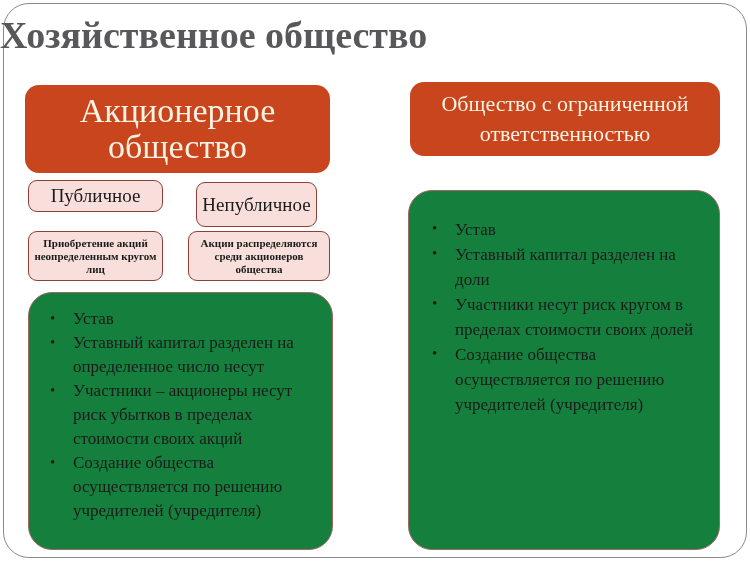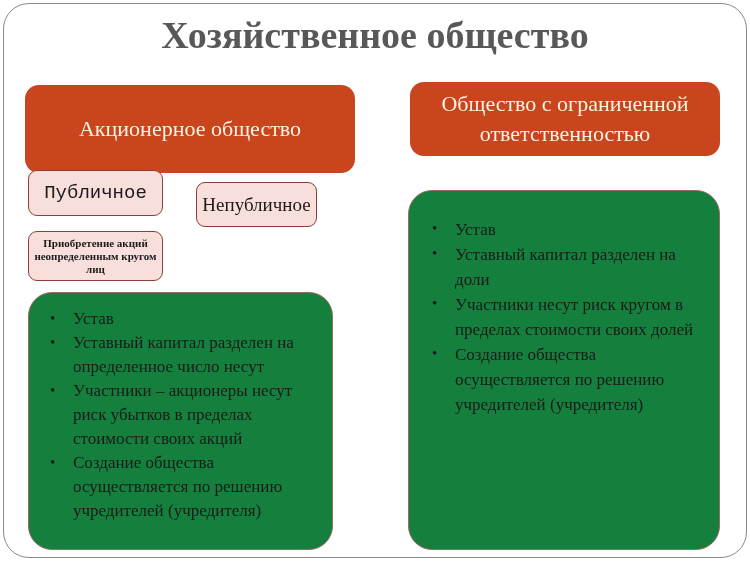--- a/index.html
+++ b/index.html
@@ -30,21 +30,21 @@
     border-radius: 26px;
     box-sizing: border-box;
     pointer-events: none;
   }
 
   .title {
     position: absolute;
     left: 0;
     top: 10px;
     width: 750px;
-    text-align: center;
+    text-align: left;
     font-family: "Liberation Serif", "DejaVu Serif", serif;
     font-weight: bold;
     font-size: 38px;
     line-height: 50px;
     color: #58585a;
     letter-spacing: 0px;
   }
 
   
   .hdr {
@@ -56,23 +56,23 @@
     font-family: "Liberation Serif", "DejaVu Serif", serif;
     display: flex;
     align-items: center;
     justify-content: center;
     box-sizing: border-box;
     padding: 2px 8px;
   }
   .hdr-left {
     left: 25px;
     top: 85px;
-    width: 330px;
+    width: 305px;
     height: 88px;
-    font-size: 22px;
+    font-size: 34px;
     line-height: 36px;
   }
   .hdr-right {
     left: 410px;
     top: 82px;
     width: 310px;
     height: 74px;
     font-size: 22px;
     line-height: 30px;
   }
@@ -94,21 +94,21 @@
   .pink-label {
     font-size: 19px;
     line-height: 22px;
   }
   .pink-note {
     font-size: 11px;
     line-height: 13px;
     font-weight: bold;
     padding: 2px 4px;
   }
-  .pink-public     { left: 28px;  top: 170px; width: 135px; height: 46px; font-family: Liberation Mono, monospace; }
+  .pink-public     { left: 28px;  top: 180px; width: 135px; height: 32px; }
   .pink-nonpublic  { left: 196px; top: 182px; width: 121px; height: 45px; text-align: right; }
   .pink-public-note    { left: 28px;  top: 231px; width: 135px; height: 50px; }
   .pink-nonpublic-note { left: 188px; top: 231px; width: 142px; height: 50px; }
 
   
   .listbox {
     position: absolute;
     border: 1px solid #9b6a62;
     border-radius: 24px;
     background: #15803d;
@@ -157,20 +157,21 @@
   <div class="title">Хозяйственное общество</div>
 
   <div class="hdr hdr-left">Акционерное общество</div>
 
   <div class="pink pink-label pink-public">Публичное</div>
 
   <div class="pink pink-label pink-nonpublic">Непубличное</div>
 
   <div class="pink pink-note pink-public-note">Приобретение акций неопределенным кругом лиц</div>
 
+  <div class="pink pink-note pink-nonpublic-note">Акции распределяются среди акционеров общества</div>
 
   <div class="listbox listbox-left">
     <ul class="bullets">
       <li>Устав</li>
       <li>Уставный капитал разделен на определенное число несут</li>
       <li>Участники – акционеры несут риск убытков в пределах стоимости своих акций</li>
       <li>Создание общества осуществляется по решению учредителей (учредителя)</li>
     </ul>
   </div>
 

